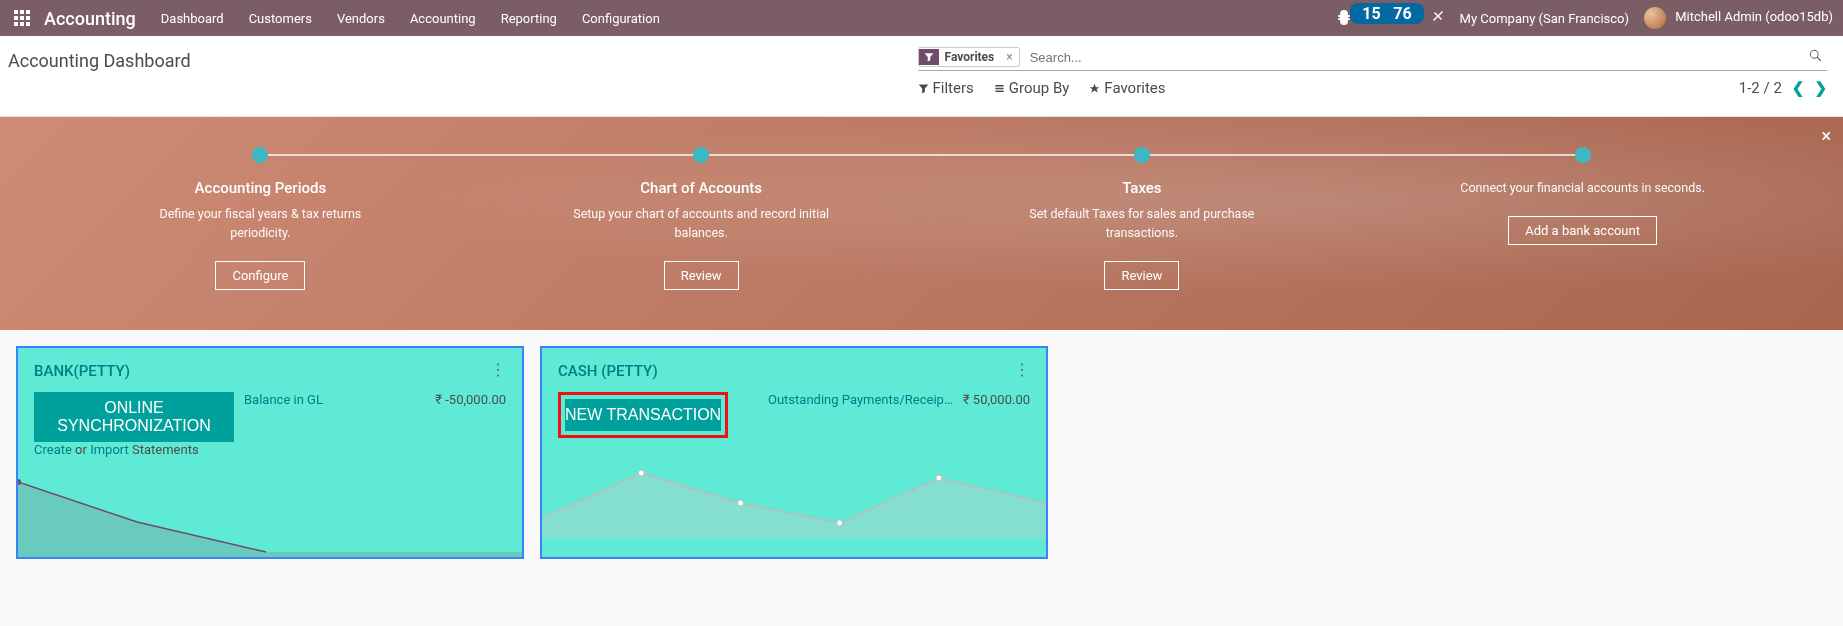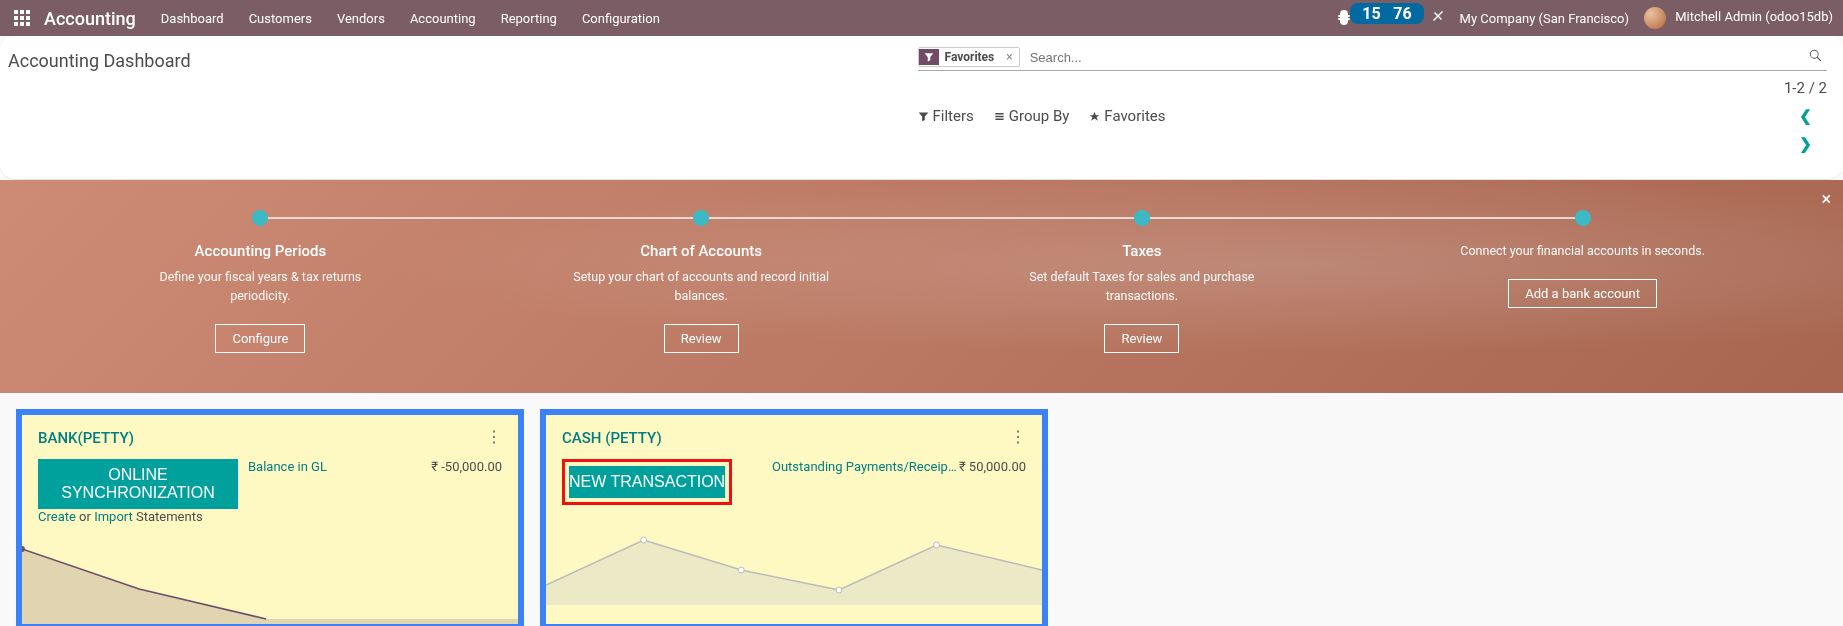--- a/index.html
+++ b/index.html
@@ -14,55 +14,55 @@
   .nav-menu { display: flex; gap: 25px; flex: 1; }
   .nav-menu span { font-size: 13px; cursor: pointer; }
   .topnav-right { display: flex; align-items: center; gap: 15px; }
   .badge-btn { position: relative; }
   .badge { position: absolute; top: -6px; right: -10px; background: #0369a1; color: #fff; font-size: 16px; border-radius: 8px; padding: 1px 12px; font-weight: bold; }
   .icon-sm { width: 16px; height: 16px; fill: #fff; }
   .company, .user { font-size: 13px; }
   .avatar { width: 22px; height: 22px; border-radius: 50%; background: radial-gradient(circle at 30% 30%, #e8c39e, #b5653c); display: inline-block; vertical-align: middle; margin-right: 6px; }
   
   
-  .control-panel { background: #fff; border-bottom: 1px solid #e2e2e2; padding: 8px 16px 16px 8px; display: flex; border-radius: 15px; }
+  .control-panel { background: #fff; border-bottom: 1px solid #e2e2e2; padding: 8px 16px 9px 8px; display: flex; }
   .cp-left { flex: 0 0 50%; }
   .cp-right { flex: 0 0 50%; }
   .cp-title { font-size: 18px; color: #4c4c4c; padding: 6px 0 12px 0; }
   .searchbar { display: flex; align-items: center; border-bottom: 1px solid #aaa; padding: 3px 0; }
   .facet { display: inline-flex; align-items: center; background: #fff; border: 1px solid #ccc; border-radius: 2px; margin-right: 6px; font-size: 12px; }
   .facet-icon { background: #714B67; color: #fff; padding: 3px 5px; display: flex; align-items: center; }
   .facet-icon svg { width:10px; height:10px; fill:#fff;}
   .facet-label { padding: 2px 6px; font-weight: bold; color: #4c4c4c; }
   .facet-x { padding: 0 6px; color: #888; cursor: pointer; }
   .search-input { border: none; outline: none; flex: 1; font-size: 13px; padding: 2px 4px; }
   .search-icon { color: #555; font-size: 14px; padding: 0 4px; }
   .cp-toolbar { display: flex; align-items: center; padding: 8px 0 10px 0; gap: 20px; font-size: 15px; color: #4c4c4c; }
   .cp-toolbar .spacer { flex: 1; }
   .cp-toolbar .tb-btn { cursor: pointer; display: flex; align-items: center; gap: 4px; }
   .cp-toolbar svg { width: 11px; height: 11px; fill: #4c4c4c; }
-  .pager { display: flex; align-items: center; gap: 10px; flex-direction: column; }
+  .pager { display: flex; align-items: center; gap: 10px; }
   .pager-arrow { color: #888; }
   .pager-arrow.active { color: #00a09d; font-weight: bold; }
   
   
   .onboarding { position: relative; background: #c5775d; color: #fff; padding: 30px 40px 40px 40px; overflow: hidden; }
   .onboarding::before { content:''; position:absolute; inset:0; background: linear-gradient(135deg, rgba(255,255,255,0.15) 0%, rgba(0,0,0,0.15) 100%), radial-gradient(ellipse at 70% 40%, rgba(255,255,255,0.2), transparent 50%); }
   .onb-close { position: absolute; top: 8px; right: 12px; color: #fff; font-size: 18px; cursor: pointer; z-index: 2;}
   .onb-steps { position: relative; display: flex; z-index: 2; }
   .onb-step { flex: 1; text-align: center; padding: 0 20px; }
   .onb-line { position: absolute; top: 7px; left: 12.5%; right: 12.5%; height: 2px; background: rgba(255,255,255,0.7); z-index: 0;}
   .onb-dot { width: 16px; height: 16px; background: #3cb9c4; border-radius: 50%; margin: 0 auto 16px; position: relative; z-index: 1;}
   .onb-title { font-size: 15px; font-weight: 500; margin-bottom: 8px; }
   .onb-desc { font-size: 12.5px; opacity: 0.95; margin-bottom: 18px; line-height: 1.5; max-width: 260px; margin-left:auto; margin-right:auto;}
   .onb-btn { display: inline-block; border: 1px solid #fff; padding: 6px 16px; font-size: 13px; color: #fff; cursor: pointer; }
   
   
   .kanban { display: flex; gap: 16px; padding: 16px; }
-  .k-card { background: #fef9c3; border: 6px solid #3b82f6; width: 508px; padding: 14px 16px 0 16px; position: relative; }
+  .k-card { background: #5eead4; border: 2px solid #3b82f6; width: 508px; padding: 14px 16px 0 16px; position: relative; }
   .k-head { display: flex; justify-content: space-between; align-items: start; margin-bottom: 12px; }
   .k-title { color: #017e84; font-size: 15px; font-weight: 500; cursor: pointer; }
   .k-menu { color: #666; font-size: 16px; cursor: pointer; line-height: 1; }
   .k-body { display: flex; margin-bottom: 10px; align-items: flex-start; }
   .k-left { flex: 0 0 200px; }
   .k-right { flex: 1; display: flex; justify-content: space-between; padding-left: 10px; font-size: 13px; }
   .k-link { color: #017e84; font-size: 13px; cursor: pointer; white-space: nowrap; overflow: hidden; text-overflow: ellipsis; max-width: 200px; display: inline-block; }
   .k-amt { color: #4c4c4c; }
   .btn-primary { background: #00a09d; color: #fff; border: none; padding: 7px 0; font-size: 16px; font-weight: 400; cursor: pointer; }
   .highlight-box { border: 3px solid #e11; padding: 4px; display: inline-block; }

